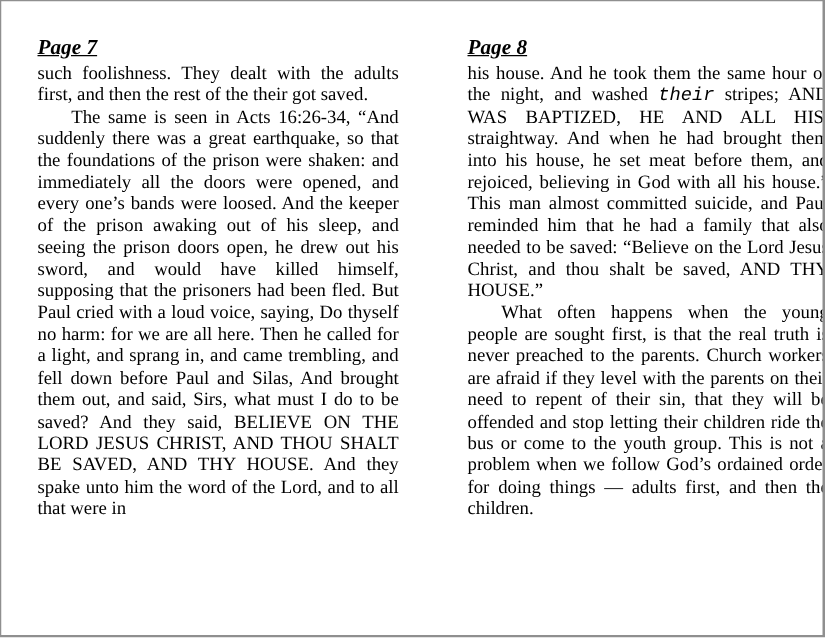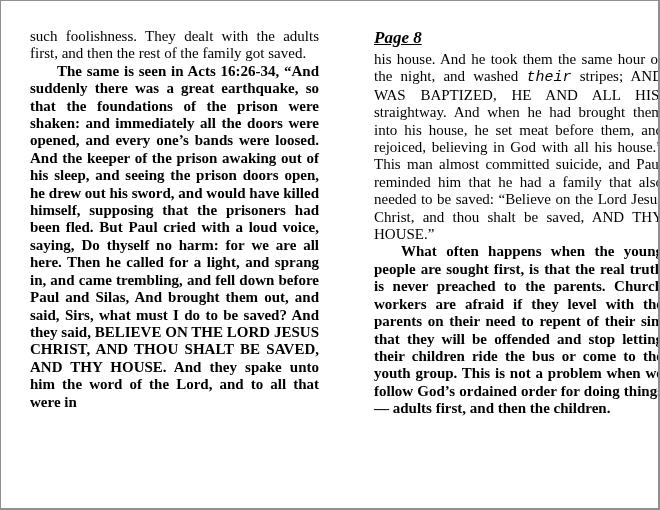--- a/index.html
+++ b/index.html
@@ -35,32 +35,32 @@
       text-decoration: underline;
     }
     .body-text p {
       margin: 0;
       font-size: 15px;
       line-height: 17.4px;
       text-align: justify;
     }
     .body-text p.indent {
       text-indent: 27px;
-      font-weight: bold;
     }
     .body-text em { font-style: italic; font-family: Liberation Mono, monospace; }
   </style>
 </head>
 <body>
 
 <div class="page">
 
   <div class="column left">
+    <h2 class="page-title">Page 7</h2>
     <div class="body-text">
-        <p><span>such foolishness.  They dealt with the adults first, and then the rest of the family got saved.</span></p>
+        <p><span>such foolishness.  They dealt with the adults first, and then the rest of the their got saved.</span></p>
         <p class="indent"><span>The same is seen in Acts 16:26-34, “And suddenly there was a great earthquake, so that the foundations of the prison were shaken: and immediately all the doors were opened, and every one’s bands were loosed. And the keeper of the prison awaking out of his sleep, and seeing the prison doors open, he drew out his sword, and would have killed himself, supposing that the prisoners had been fled. But Paul cried with a loud voice, saying, Do thyself no harm: for we are all here. Then he called for a light, and sprang in, and came trembling, and fell down before Paul and Silas, And brought them out, and said, Sirs, what must I do to be saved? And they said, BELIEVE ON THE LORD JESUS CHRIST, AND THOU SHALT BE SAVED, AND THY HOUSE.  And they spake unto him the word of the Lord, and to all that were in</span></p>
       </div>
   </div>
 
   <div class="column right">
     <h2 class="page-title">Page 8</h2>
     <div class="body-text">
         <p><span>his house.  And he took them the same hour of the night, and washed </span><em>their</em><span> stripes; AND WAS BAPTIZED, HE AND ALL HIS, straightway. And when he had brought them into his house, he set meat before them, and rejoiced, believing in God with all his house.” This man almost committed suicide, and Paul reminded him that he had a family that also needed to be saved: “Believe on the Lord Jesus Christ, and thou shalt be saved, AND THY HOUSE.”</span></p>
         <p class="indent"><span>What often happens when the young people are sought first, is that the real truth is never preached to the parents.  Church workers are afraid if they level with the parents on their need to repent of their sin, that they will be offended and stop letting their children ride the bus or come to the youth group. This is not a problem when we follow God’s ordained order for doing things — adults first, and then the children.</span></p>
       </div>

